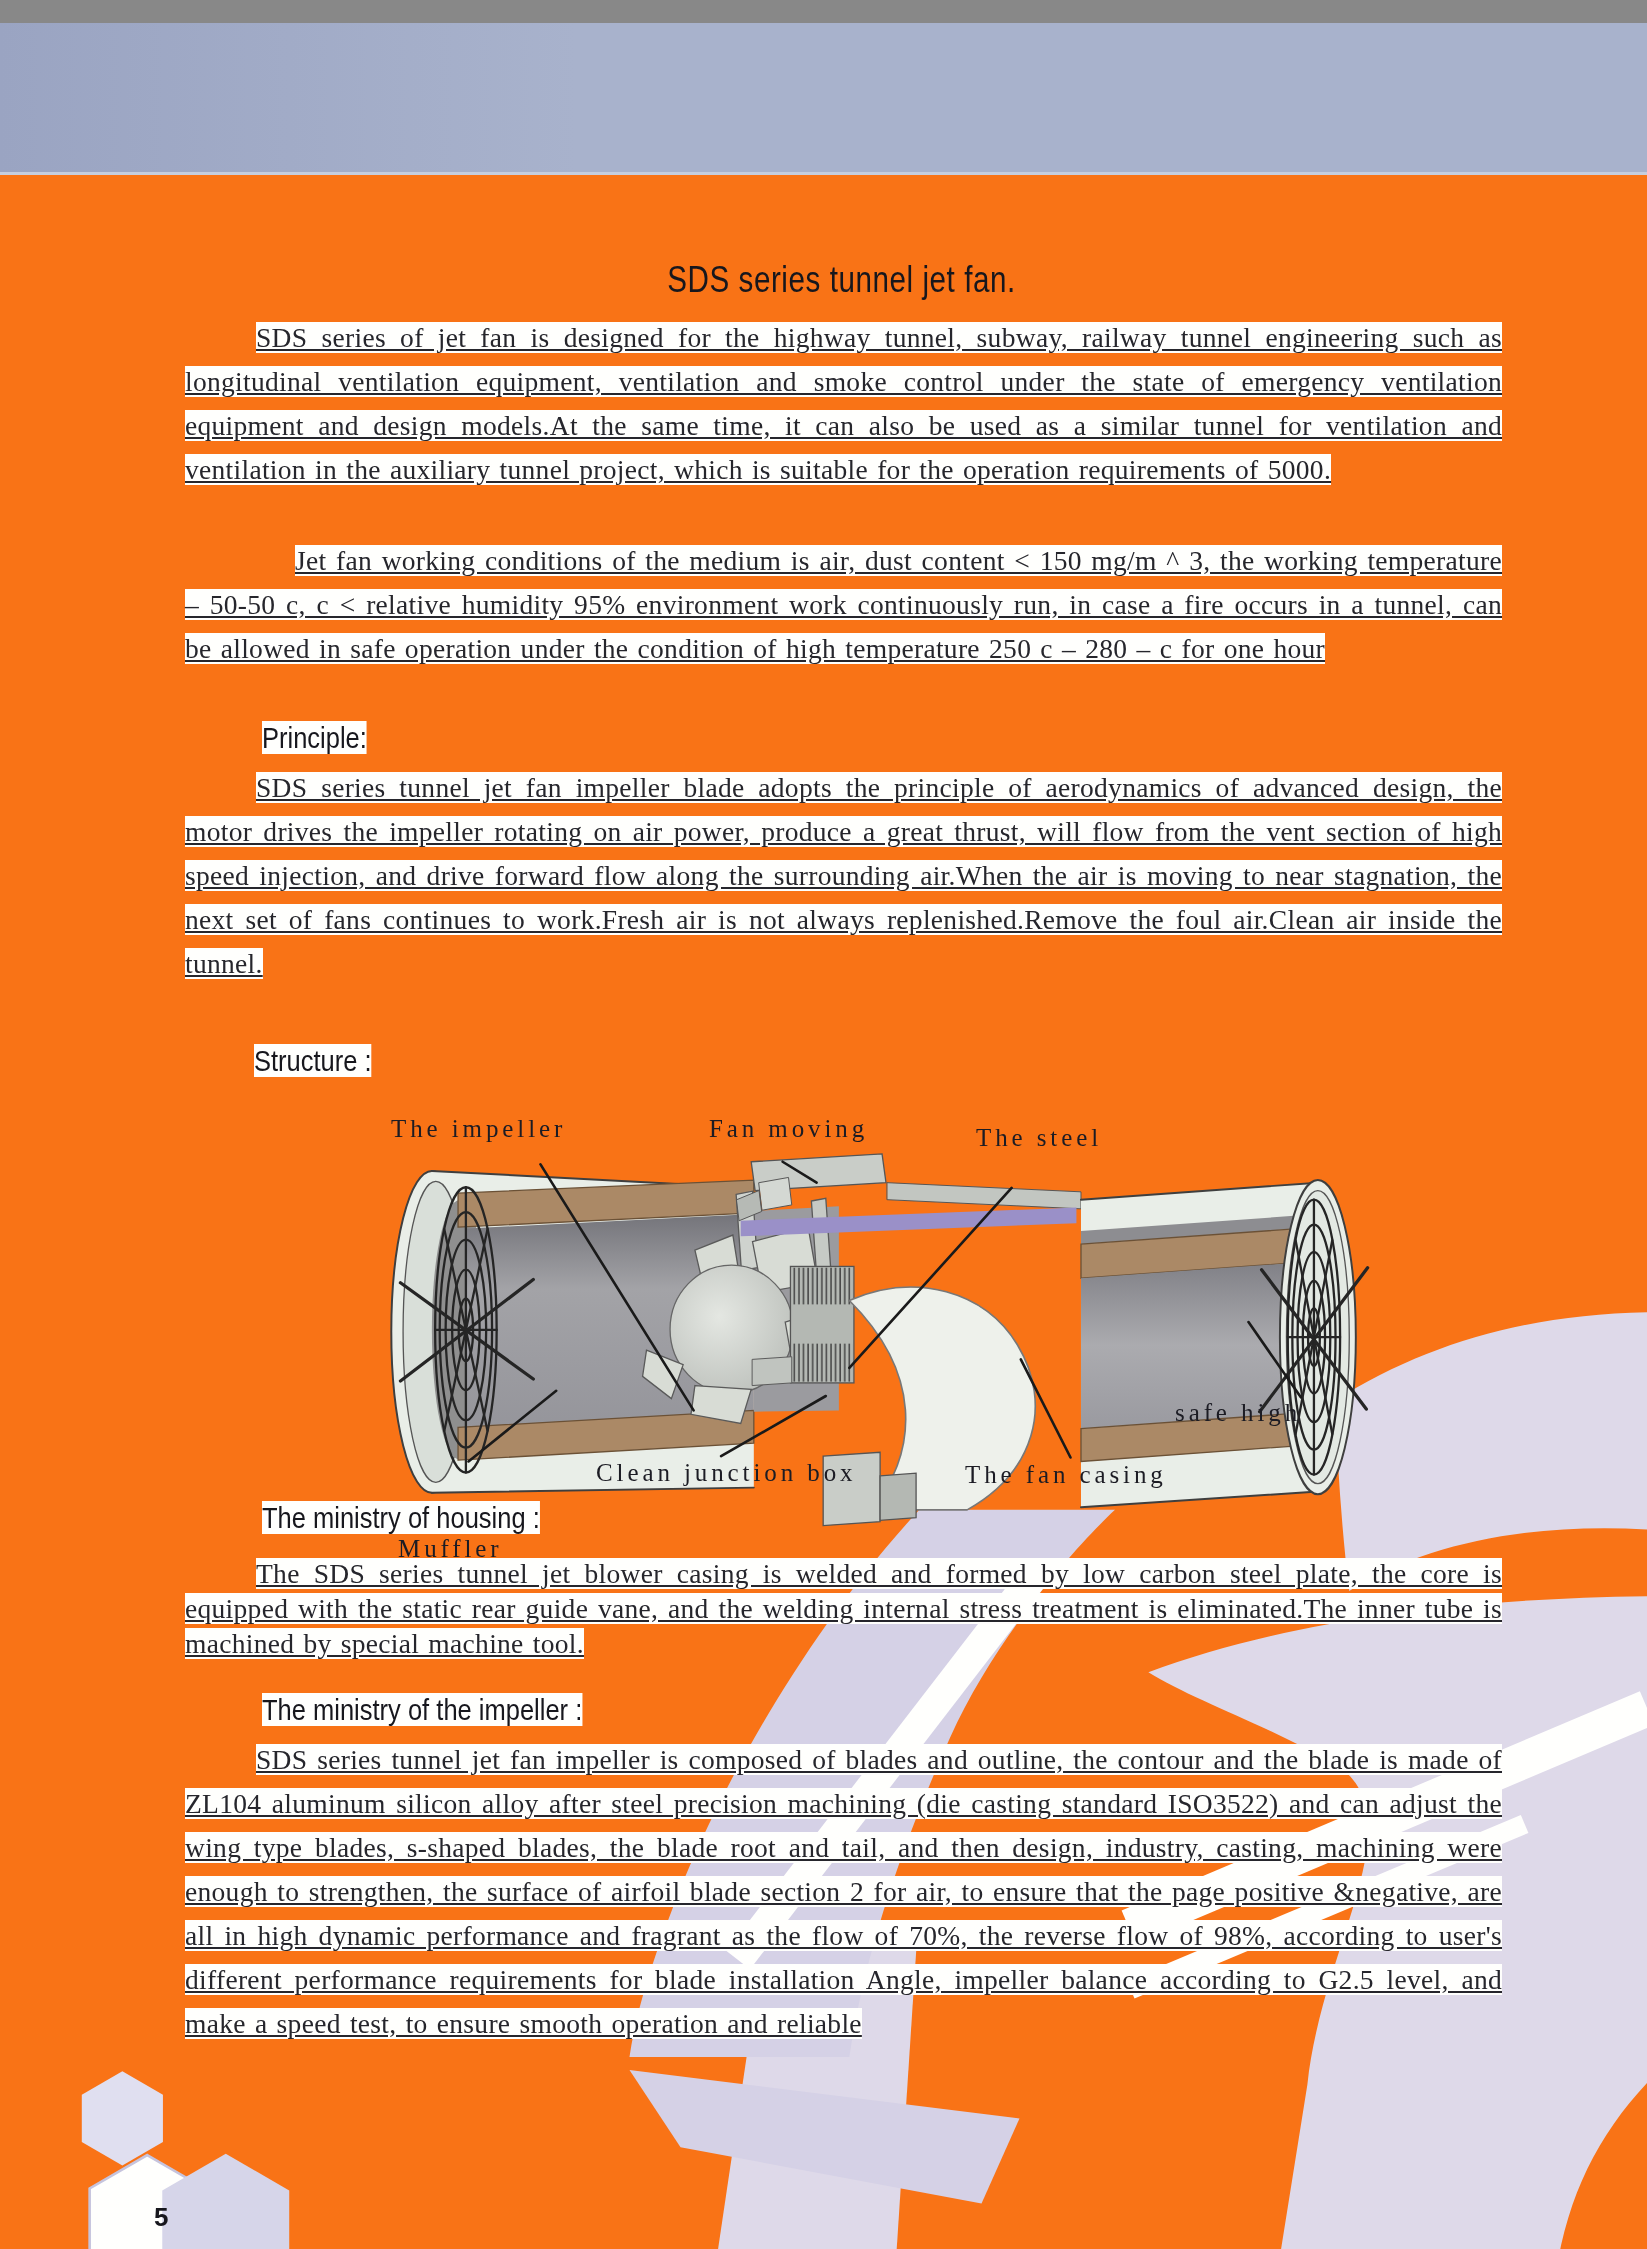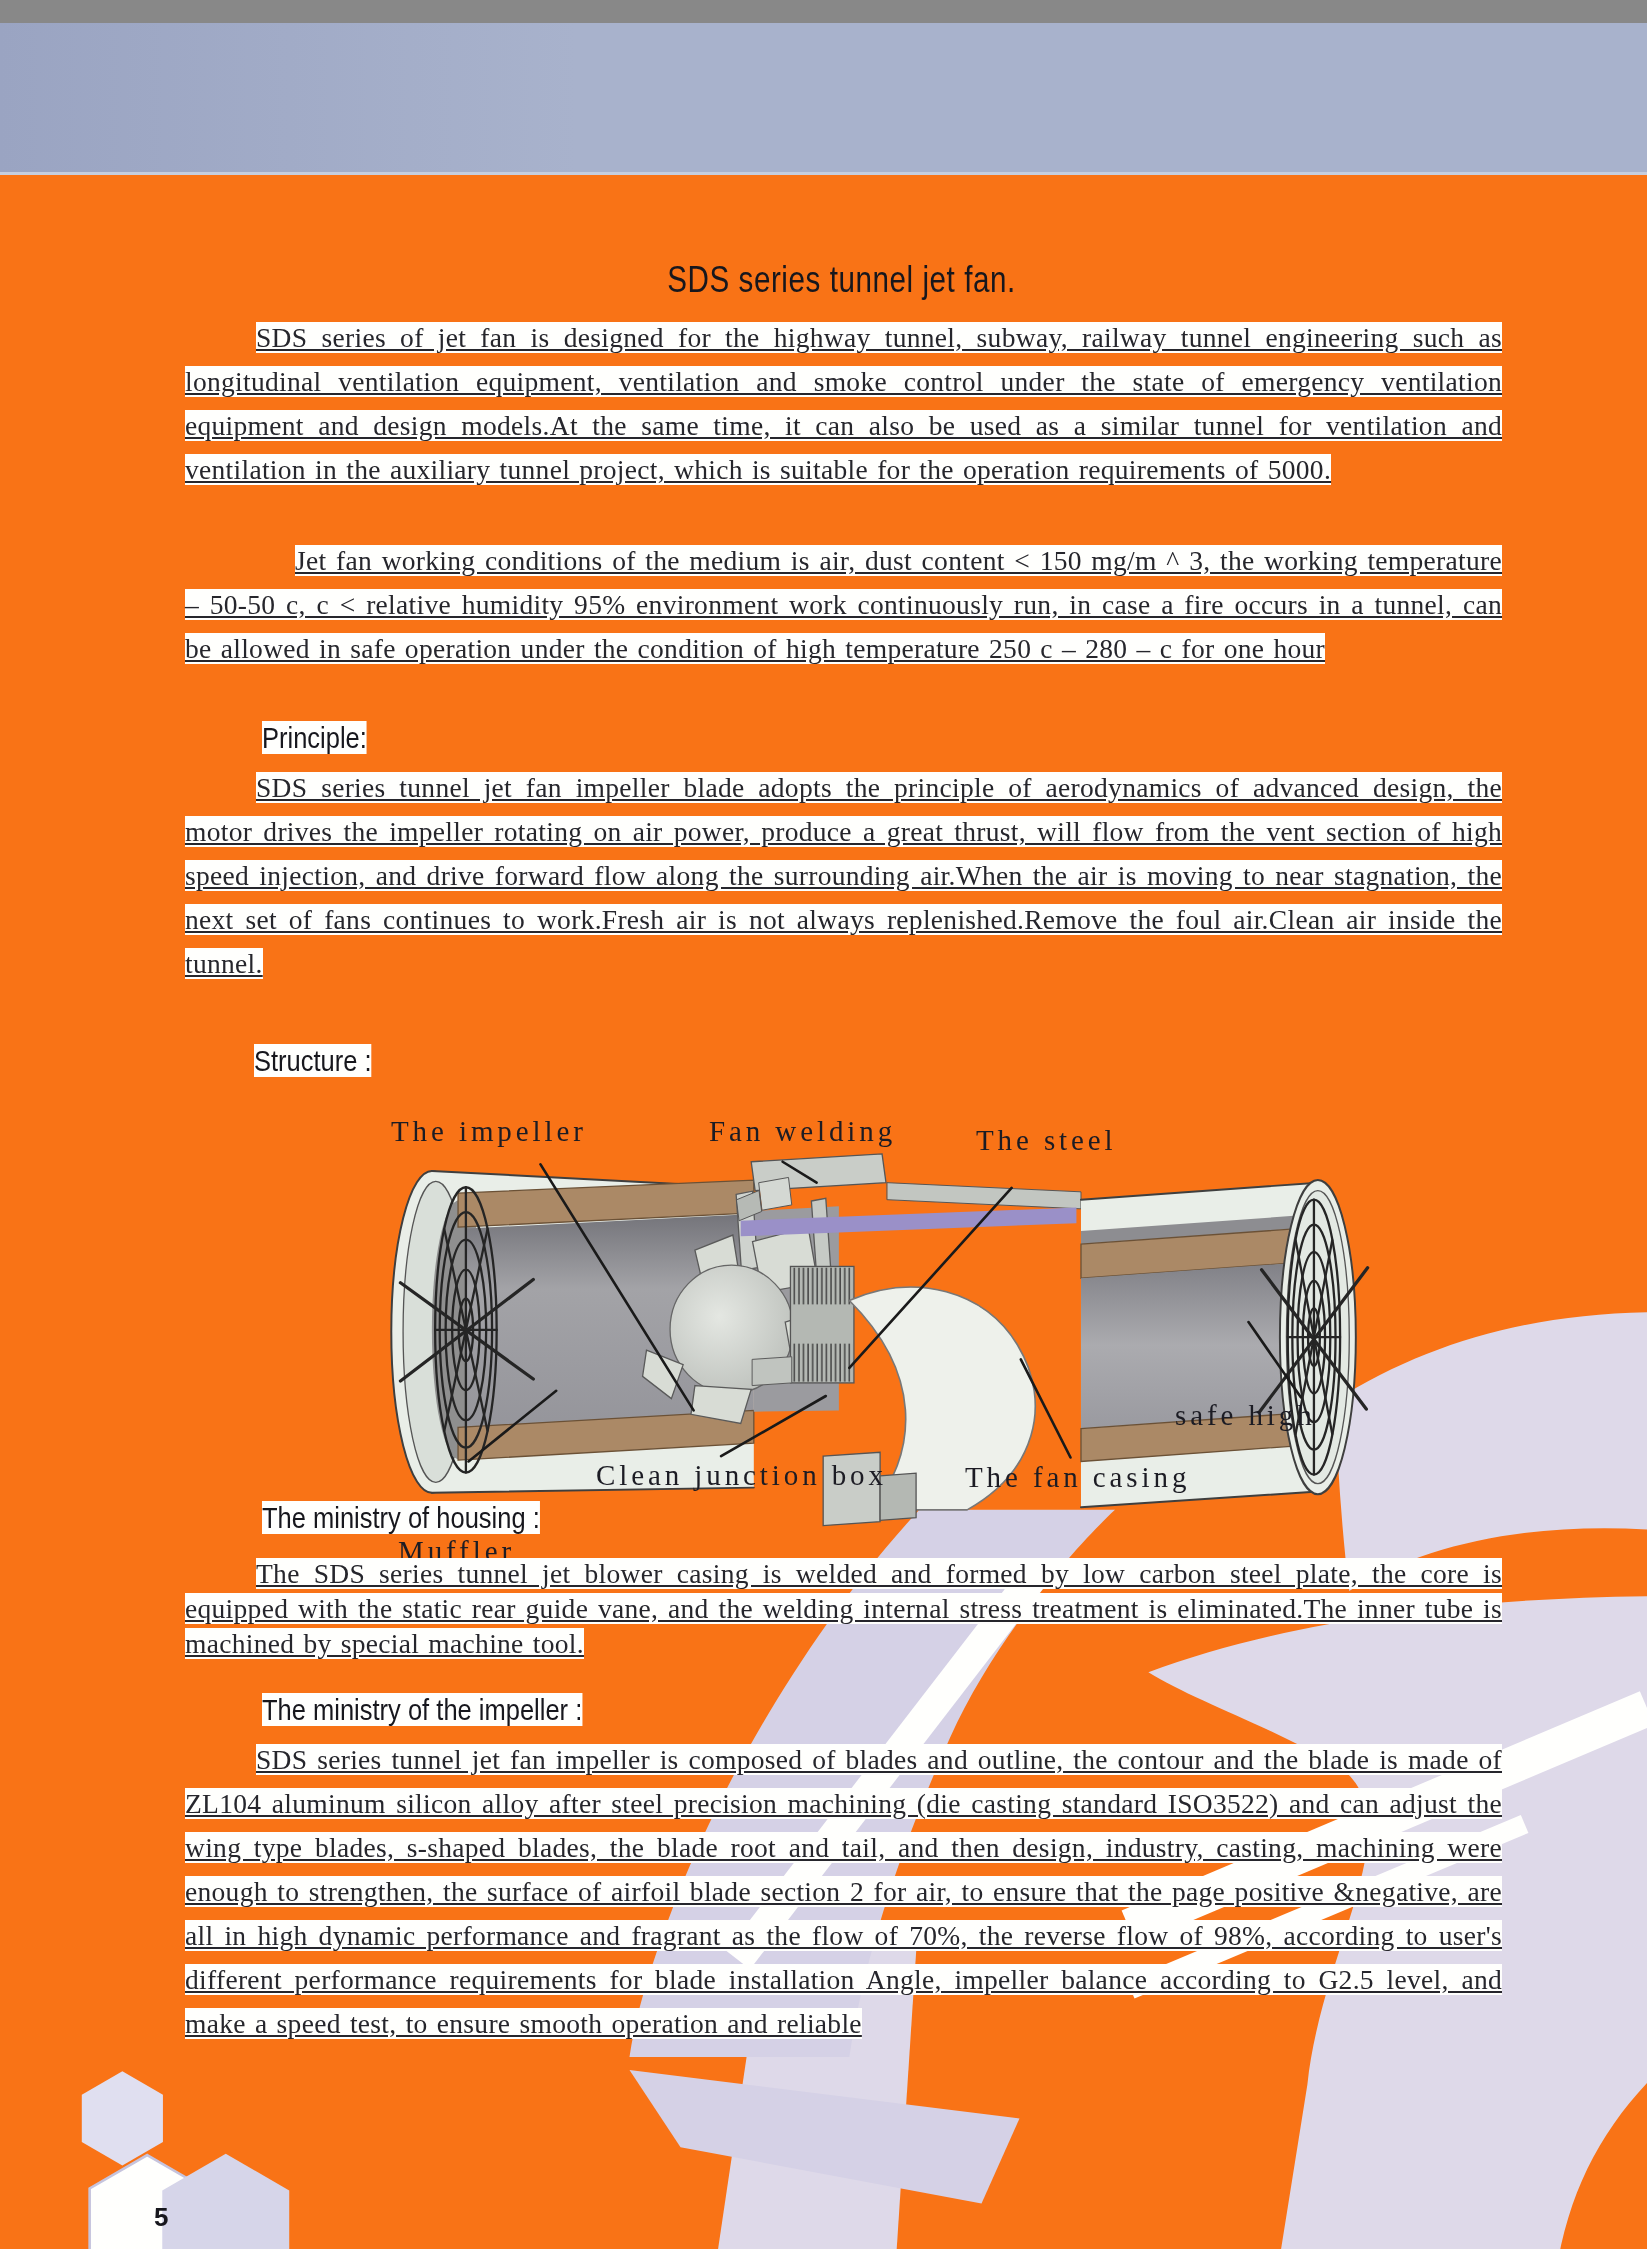--- a/index.html
+++ b/index.html
@@ -20,21 +20,21 @@
     font-family:"Liberation Sans",sans-serif;font-size:37px;color:var(--heading);
     transform:scaleX(0.80);transform-origin:center;letter-spacing:0.7px;white-space:nowrap;}
   .para{position:absolute;left:185px;width:1317px;font-size:27.5px;line-height:44px;
     color:var(--text);text-align:justify;letter-spacing:0.3px;word-spacing:2px;}
   .para .t{background:#fffffd;text-decoration:underline;}
   .indent{text-indent:71px;}
   .indent2{text-indent:110px;}
   .hd{position:absolute;font-family:"Liberation Sans",sans-serif;font-size:30px;color:var(--heading);
     transform:scaleX(0.85);transform-origin:left;white-space:nowrap;}
   .hd .t{background:#fffffd;}
-  .dlabel{position:absolute;font-family:"Liberation Serif",serif;font-size:29px;color:#1c1c24;
+  .dlabel{position:absolute;font-family:"Liberation Serif",serif;font-size:25px;color:#1c1c24;
     letter-spacing:3.9px;white-space:nowrap;}
   .pagenum{position:absolute;left:154px;top:2179px;font-family:"Liberation Sans",sans-serif;
     font-weight:bold;font-size:26px;color:#17171d;}
 </style>
 </head>
 <body>
 
 <div class="page">
 
   <div class="header-band"></div>
@@ -192,21 +192,21 @@
 
     <div class="para indent" style="top:743px">
       <span class="t">SDS series tunnel jet fan impeller blade adopts the principle of aerodynamics of advanced design, the motor drives the impeller rotating on air power, produce a great thrust, will flow from the vent section of high speed injection, and drive forward flow along the surrounding air.When the air is moving to near stagnation, the next set of fans continues to work.Fresh air is not always replenished.Remove the foul air.Clean air inside the tunnel.</span>
     </div>
 
     <div class="hd" style="left:254px;top:1021px">
       <span class="t">Structure :</span>
     </div>
 
     <span class="dlabel" style="left:391px;top:1092px">The impeller</span>
-    <span class="dlabel" style="left:709px;top:1092px">Fan welding</span>
+    <span class="dlabel" style="left:709px;top:1092px">Fan moving</span>
     <span class="dlabel" style="left:976px;top:1101px">The steel</span>
     <span class="dlabel" style="left:1175px;top:1376px">safe high</span>
     <span class="dlabel" style="left:398px;top:1512px">Muffler</span>
     <span class="dlabel" style="left:596px;top:1436px">Clean junction box</span>
     <span class="dlabel" style="left:965px;top:1438px">The fan casing</span>
 
     <div class="hd" style="left:262px;top:1478px">
       <span class="t">The ministry of housing :</span>
     </div>
 

